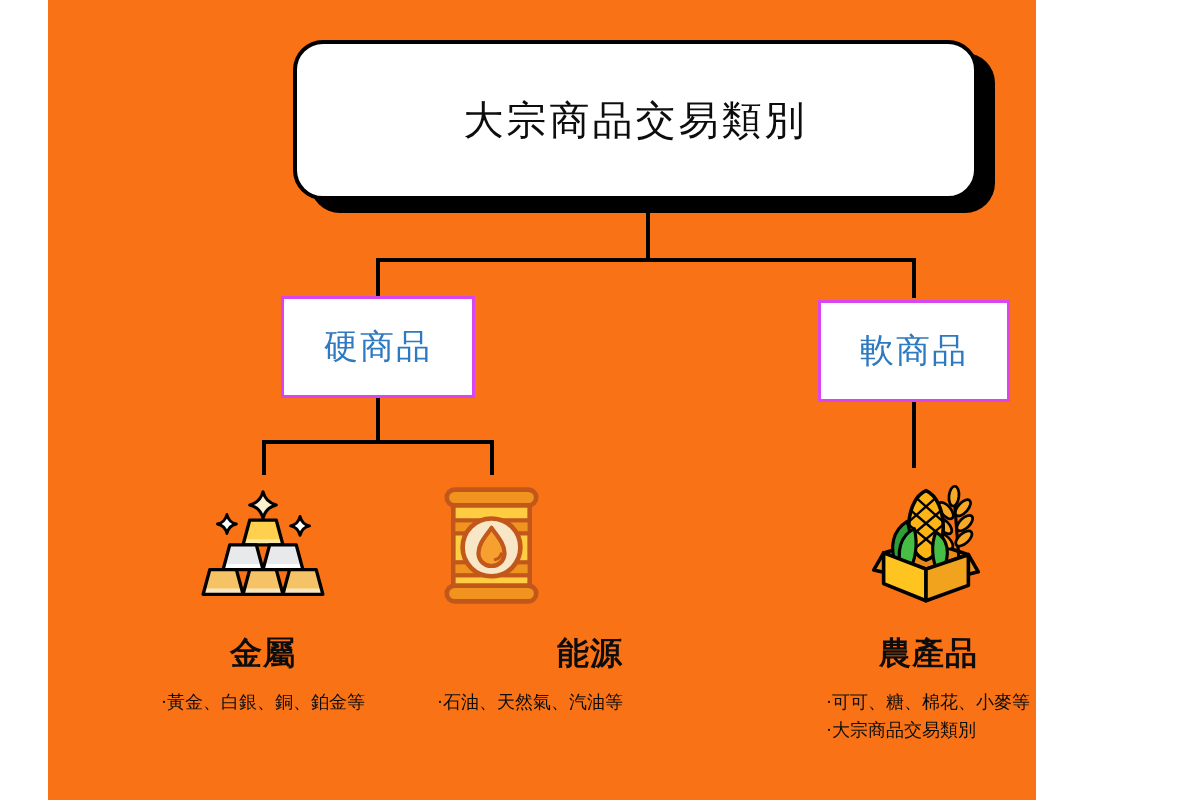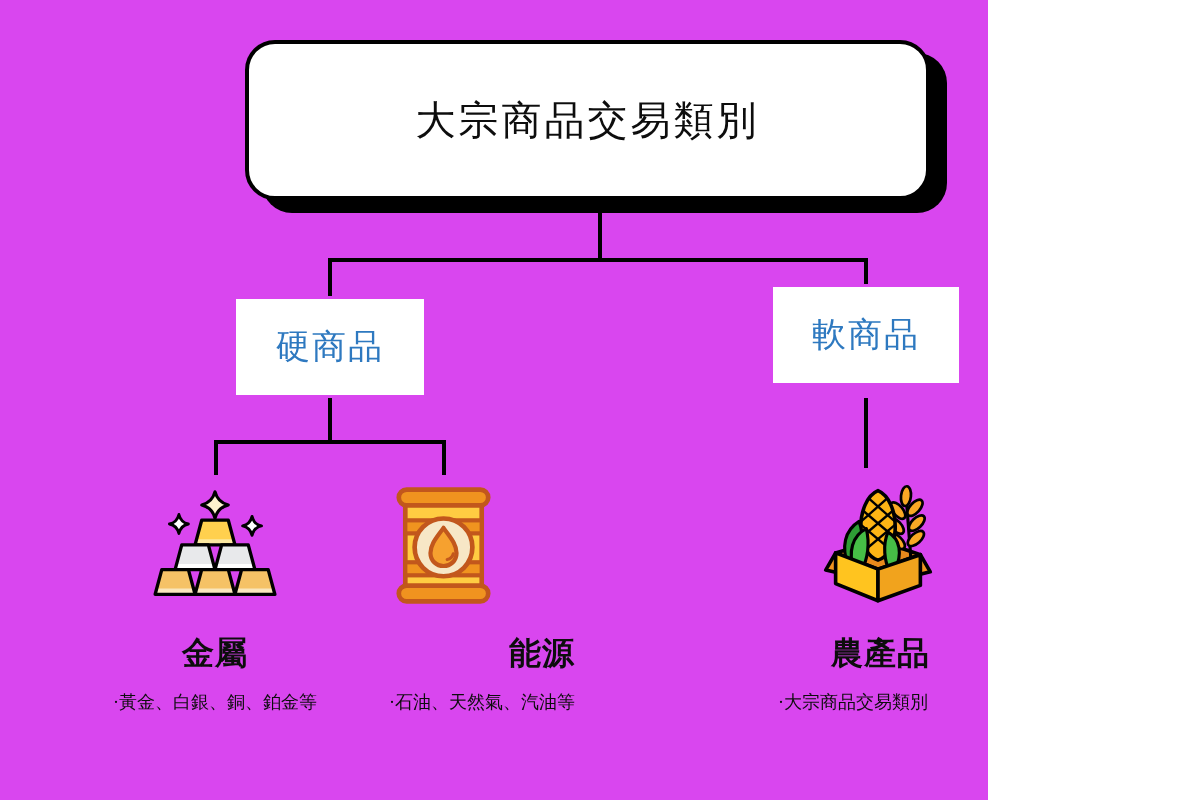--- a/index.html
+++ b/index.html
@@ -2,22 +2,23 @@
 <html><head>
 <meta charset="utf-8">
 <style>
   * { margin: 0; padding: 0; box-sizing: border-box; }
   html, body { background: #ffffff; }
   body { font-family: "Liberation Sans", "DejaVu Sans", sans-serif; }
   .stage {
     position: relative;
     width: 988px;
     height: 800px;
-    background: #d946ef;
+    background: #f97316;
     overflow: hidden;
+    margin-left: 48px;
   }
 
   
   .title-box {
     position: absolute;
     left: 245px; top: 40px;
     width: 685px; height: 160px;
     background: #ffffff;
     border: 4px solid #000000;
     border-radius: 30px;
@@ -50,21 +51,21 @@
     border: 3px solid #d946ef;
     display: flex; align-items: center; justify-content: center;
   }
   .branch-box .branch-text {
     font-size: 34px;
     letter-spacing: 2px;
     color: #2E79C0;
     font-weight: 500;
   }
   .box-hard { left: 233px; top: 296px; width: 194px; height: 102px; }
-  .box-soft { left: 770px; top: 284px; width: 192px; height: 102px; }
+  .box-soft { left: 770px; top: 300px; width: 192px; height: 102px; }
 
   
   .leaf-icon { position: absolute; }
   .icon-metals  { left: 153px; top: 486px; width: 124px; height: 114px; }
   .icon-energy  { left: 395px; top: 484px; width: 97px;  height: 123px; }
   .icon-produce { left: 823px; top: 483px; width: 110px; height: 120px; }
   .leaf-icon svg { display: block; width: 100%; height: 100%; }
 
   
   .leaf-label { position: absolute; text-align: center; font-family: Liberation Serif, serif; }
@@ -197,17 +198,18 @@
   </div>
 
   <div class="leaf-label label-energy">
     <div class="leaf-heading">能源</div>
     <div class="leaf-details">·石油、天然氣、汽油等</div>
   </div>
 
   <div class="leaf-label label-produce">
     <div class="leaf-heading">農產品</div>
     <div class="leaf-details">
+      <div>·可可、糖、棉花、小麥等</div>
       <div>·大宗商品交易類別</div>
     </div>
   </div>
 
 </div>
 
 </body></html>

